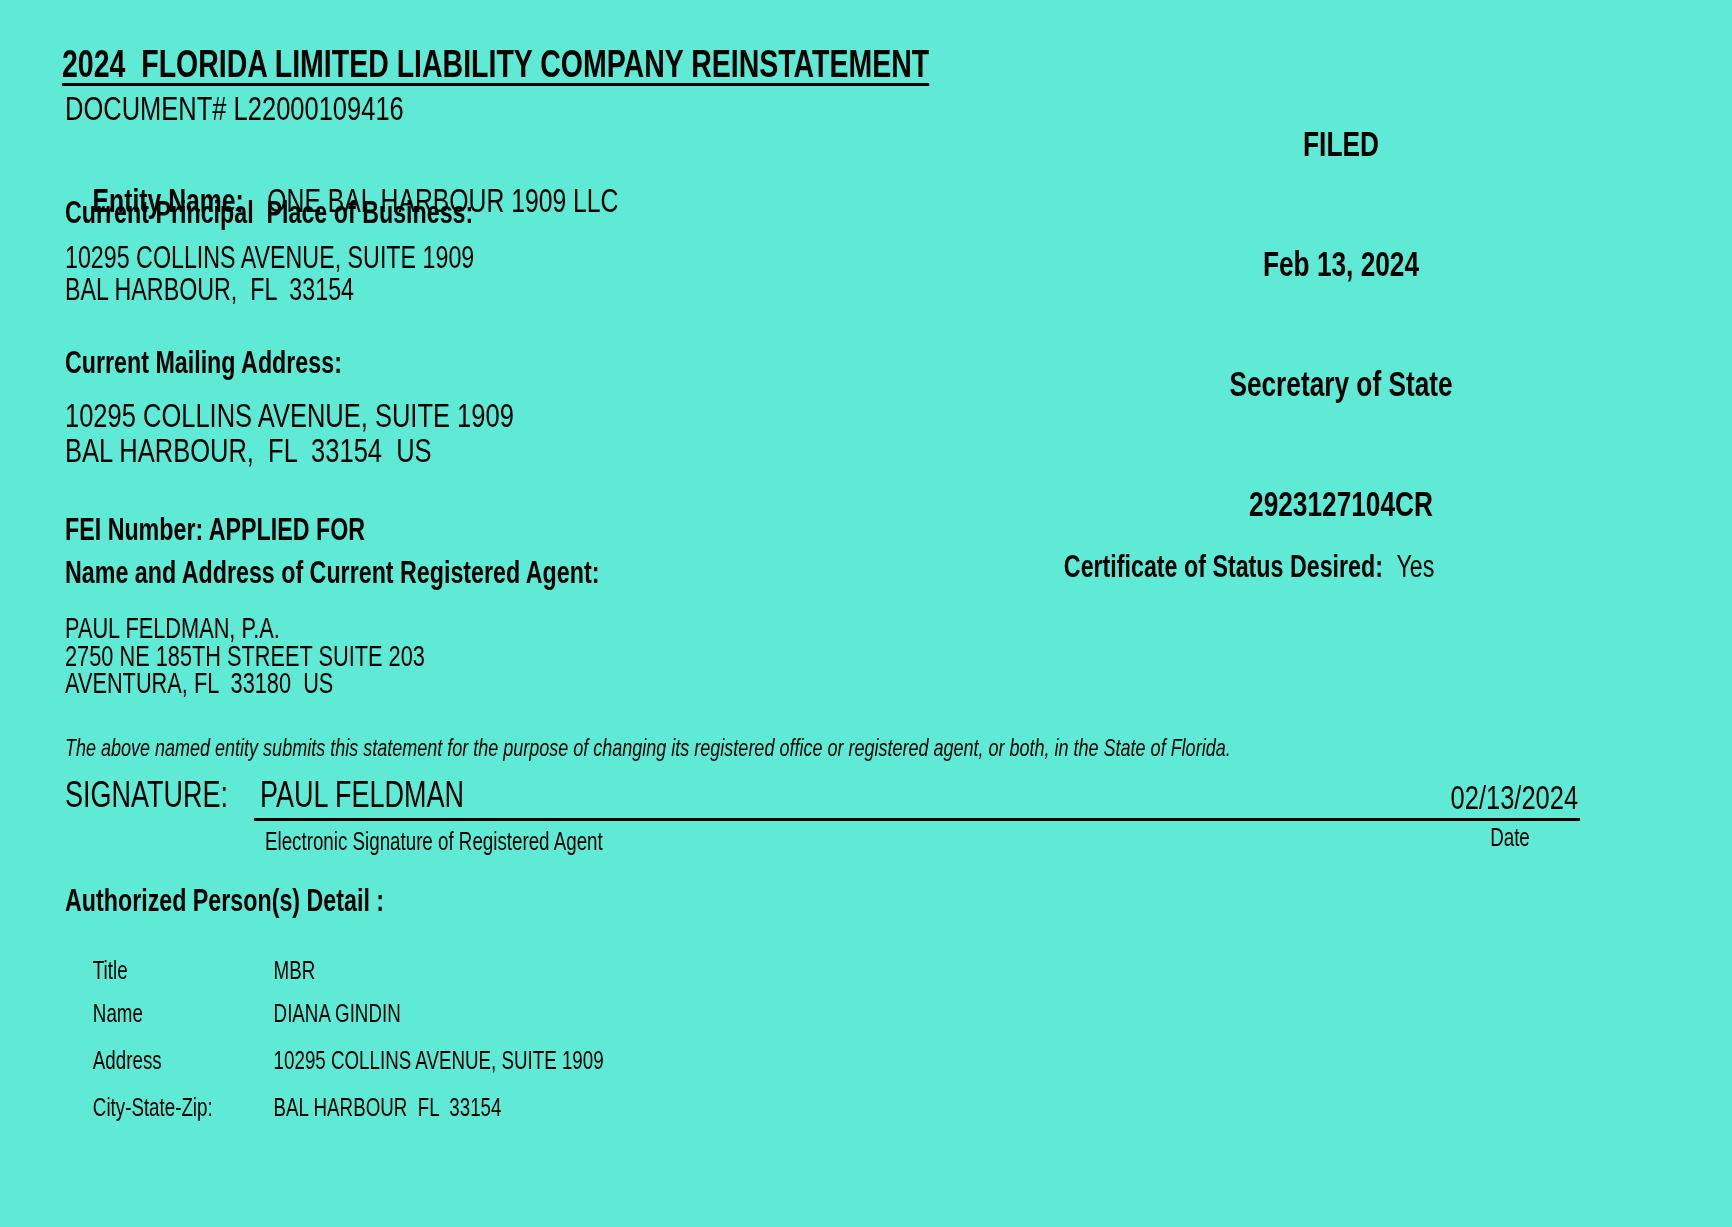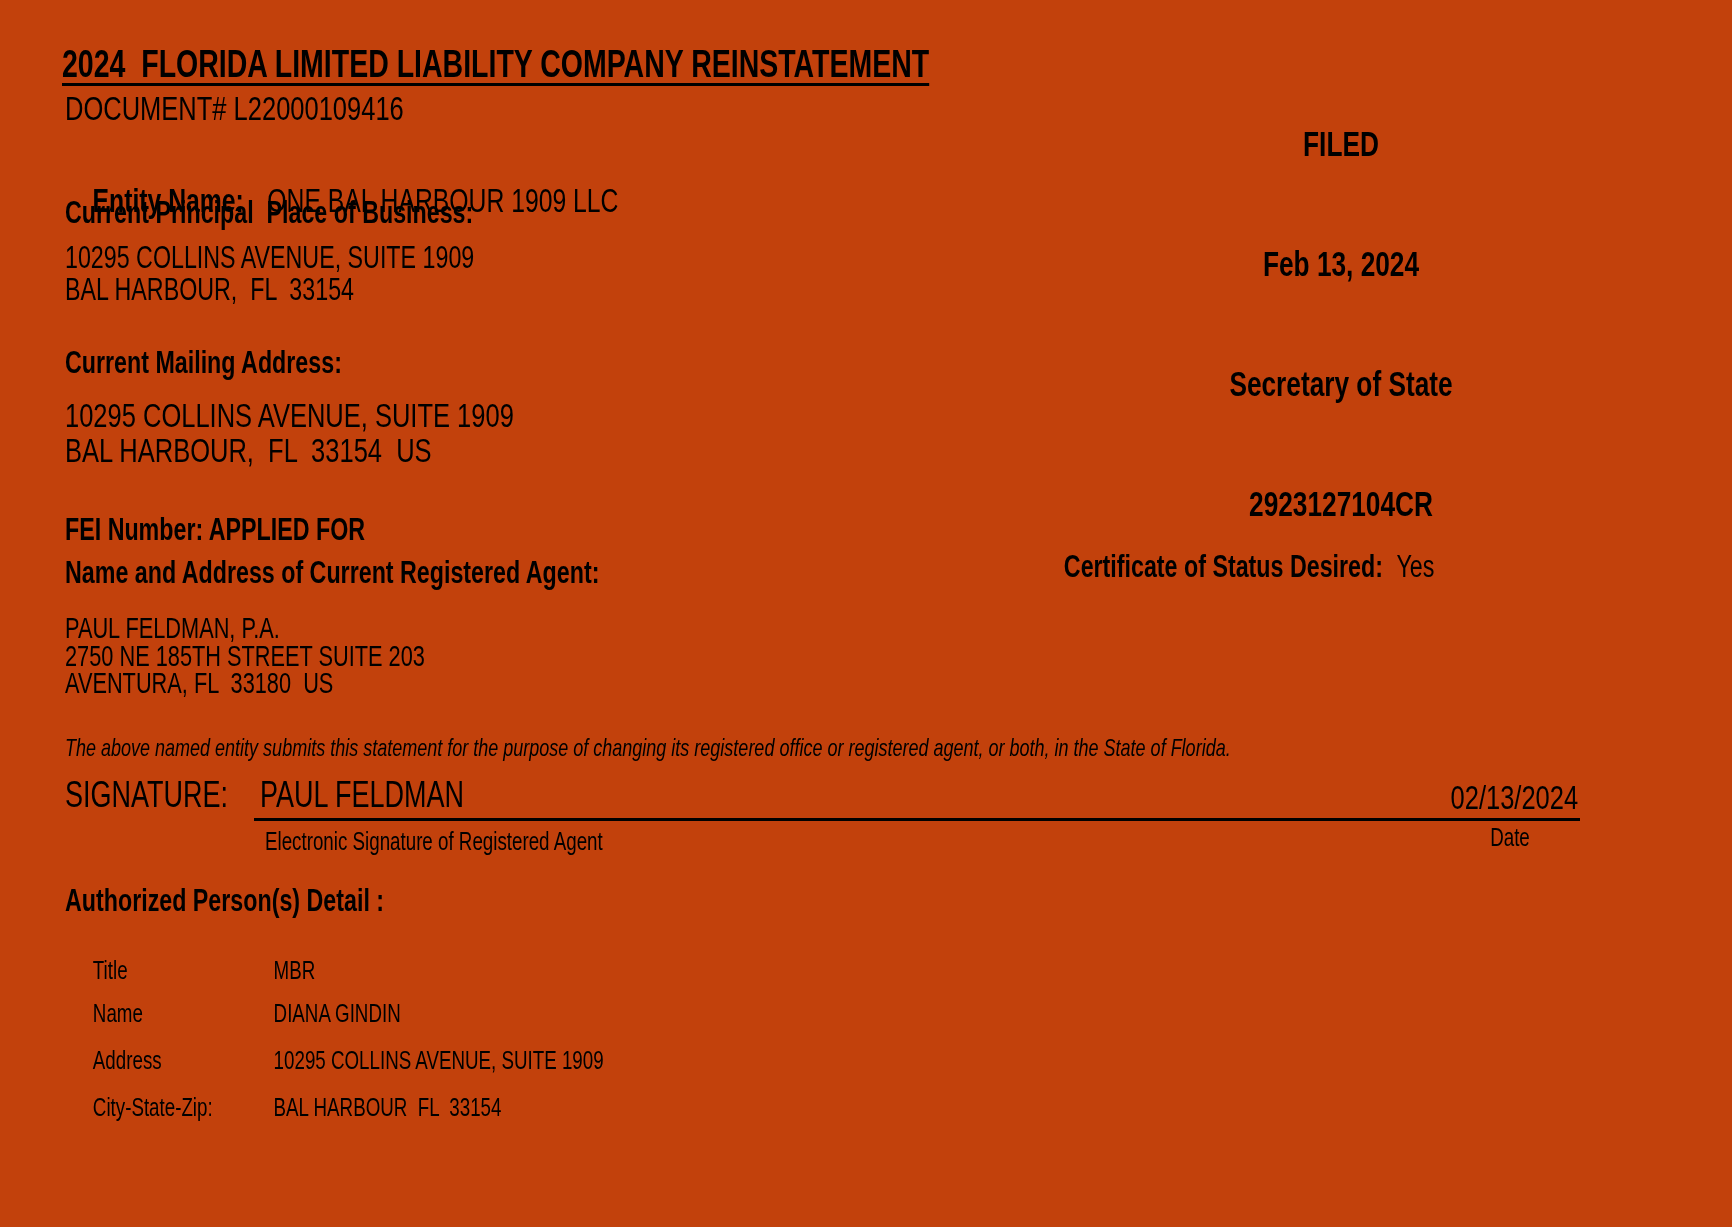--- a/index.html
+++ b/index.html
@@ -1,20 +1,20 @@
 <!DOCTYPE html>
 <html><head>
 <meta charset="utf-8">
 <style>
   html, body { margin: 0; padding: 0; background: #ffffff; }
   .page {
     position: relative;
     width: 1732px;
     height: 1227px;
-    background: #c2410c;
+    background: #5eead4;
     color: #000000;
     font-family: "Liberation Sans", sans-serif;
     overflow: hidden;
   }
   
   .tx {
     position: absolute;
     white-space: pre;
     line-height: 1.2;
     transform: scaleX(0.75);

